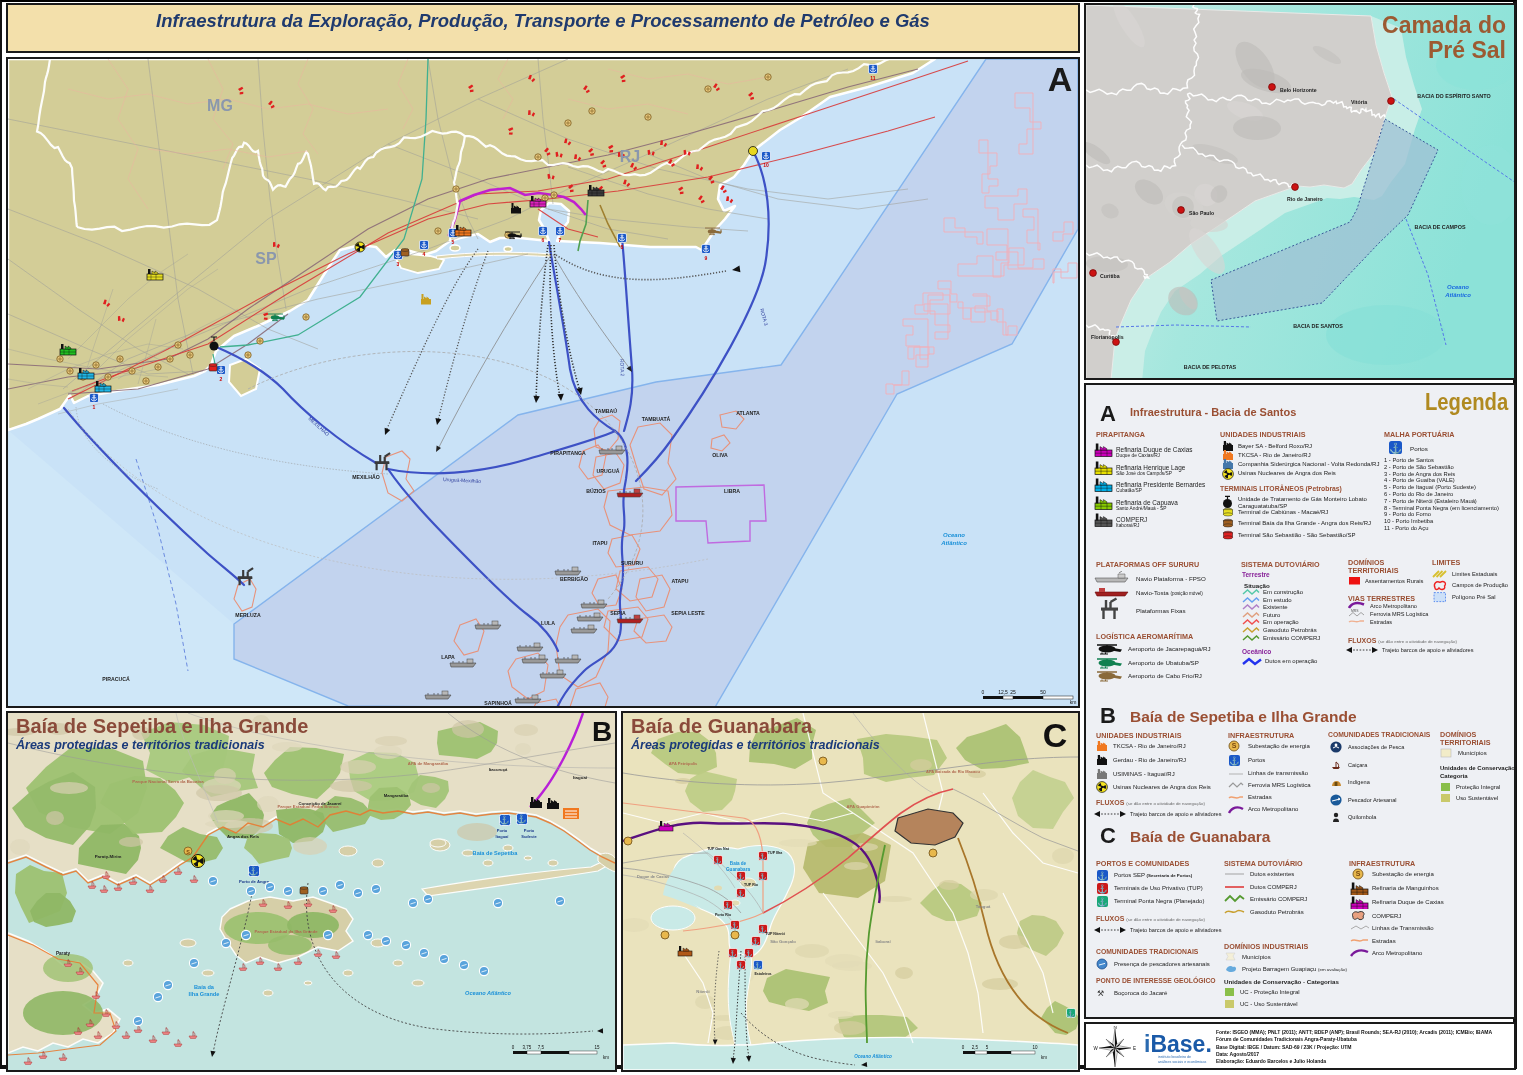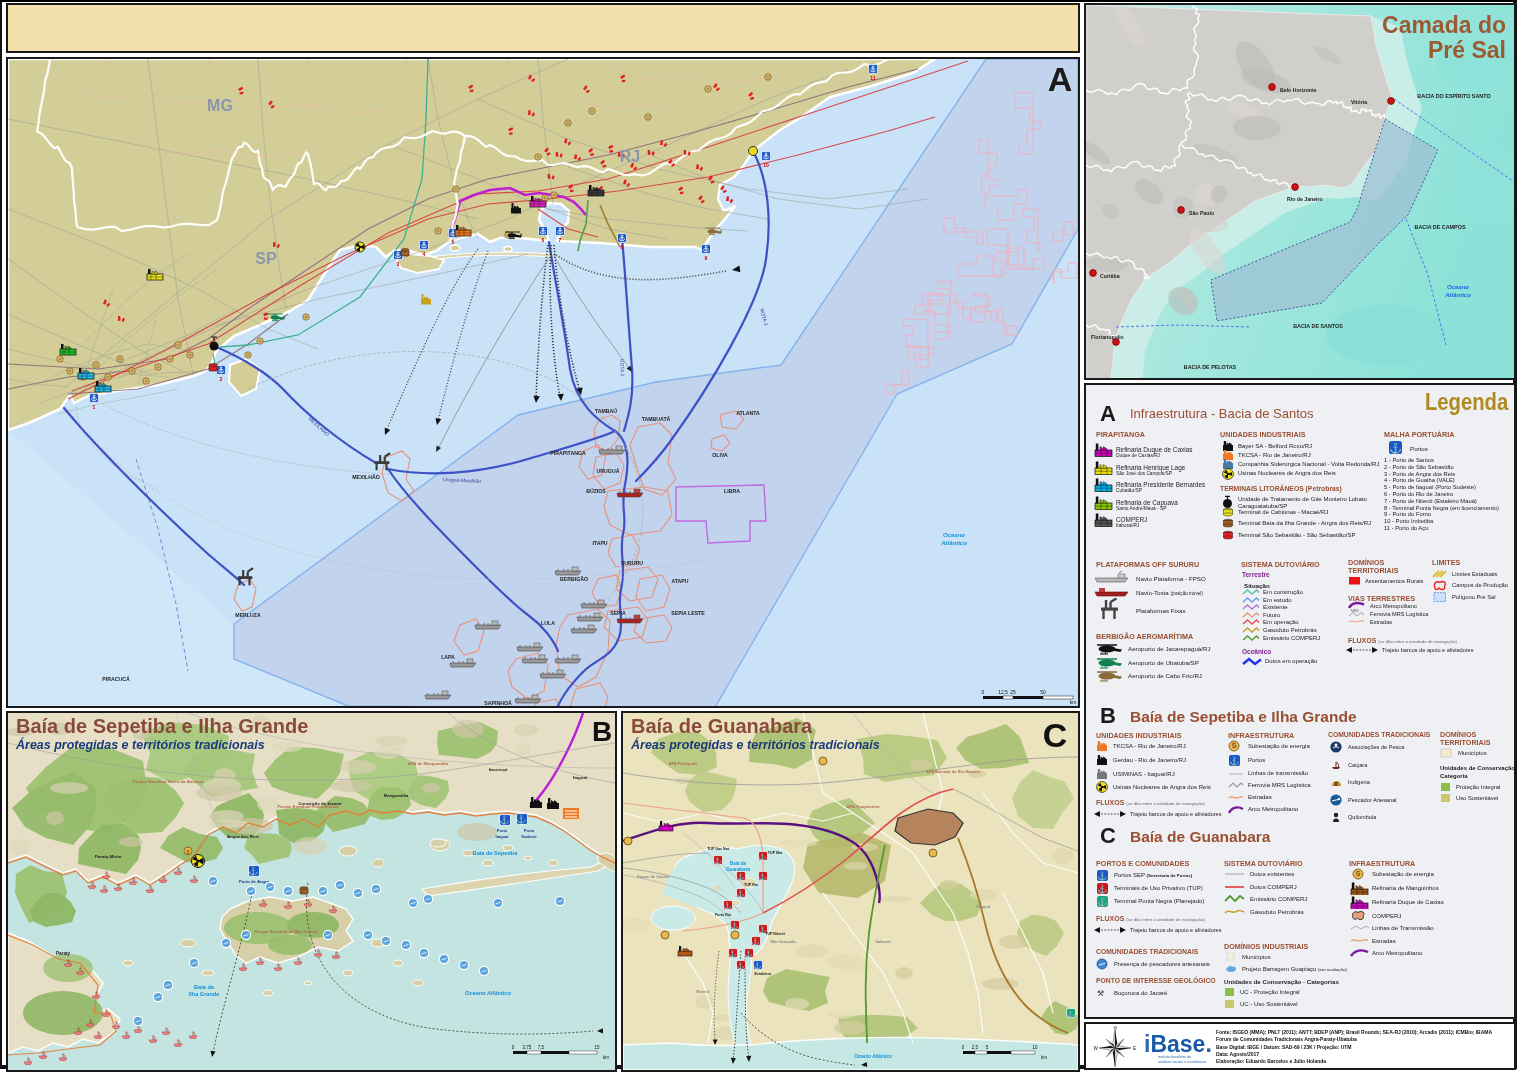--- a/index.html
+++ b/index.html
@@ -16,20 +16,21 @@
 #legend{left:1084px;top:383px;width:432px;height:636px;background:#eef0f4;font-family:"Liberation Sans",sans-serif;}
 #footer{left:1084px;top:1022px;width:432px;height:48px;background:#ffffff;}
 .lh{color:#9a4f33;font-weight:bold;font-size:8.5px;letter-spacing:0;position:absolute;}
 .li{position:absolute;font-size:7.3px;color:#222;}
 svg{display:block;}
 </style>
 </head>
 <body>
 <div id="frame"></div>
 <div id="header" class="panel">
+  <div class="t1">Infraestrutura da Exploração, Produção, Transporte e Processamento de Petróleo e Gás</div>
 </div>
 <div id="mapA" class="panel">
     <svg width="1070" height="647" viewBox="0 0 1070 647">
 <rect width="1070" height="647" fill="#c9e2f7"></rect>
 <polygon points="0,371 226,565 226,600 340,647 0,647" fill="#cfe7f8"></polygon>
 <polygon points="226,565 510,356 648,323 773,306 978,0 1070,0 1070,170 1004,285 889,335 706,650 340,647 226,600" fill="#c2d3ee" stroke="#85b4ec" stroke-width="1.4"></polygon>
 <polygon points="0,0 927,0 905,14 860,28 822,38 792,59 772,71 745,92 736,106 726,118 712,126 710,140 716,152 727,147 717,160 707,171 697,186 699,194 688,188 642,188 592,184 549,182 553,172 560,163 561,152 553,145 541,144 533,151 531,161 537,171 541,182 512,179 492,179 482,183 470,175 452,179 442,182 428,192 416,196 402,192 387,191 378,198 368,188 352,186 332,191 322,206 310,225 300,241 282,252 252,266 226,277 208,292 203,306 197,312 186,317 150,326 115,331 80,337 66,344 62,336 52,350 30,360 18,365 0,371" fill="#d3cd97" stroke="#ffffff" stroke-width="2.5" stroke-linejoin="round"></polygon>
 <polygon points="222,306 238,300 252,310 248,330 233,337 221,323" fill="#d3cd97" stroke="#ffffff" stroke-width="2"></polygon>
 <polygon points="388,200 402,195 422,197 436,201 431,210 410,214 393,209" fill="#d3cd97" stroke="#ffffff" stroke-width="1.8"></polygon>
 <ellipse cx="447" cy="189" rx="5" ry="3" fill="#d3cd97" stroke="#fff" stroke-width="1.5"></ellipse>
@@ -1304,21 +1305,21 @@
 <text x="124" y="364" font-size="5.4" font-weight="bold" fill="#222" text-anchor="middle">BACIA DE PELOTAS</text>
 <text x="372" y="284" font-size="6" font-weight="bold" font-style="italic" fill="#1a6ae0" text-anchor="middle">Oceano</text>
 <text x="372" y="292" font-size="6" font-weight="bold" font-style="italic" fill="#1a6ae0" text-anchor="middle">Atlântico</text>
 <text x="420" y="28" font-size="23" font-weight="bold" fill="#9c5a32" text-anchor="end" font-family="Liberation Sans,sans-serif">Camada do</text>
 <text x="420" y="53" font-size="23" font-weight="bold" fill="#9c5a32" text-anchor="end">Pré Sal</text>
 </svg>
 </div>
 <div id="legend" class="panel">
     <div style="position:absolute;left:339px;top:4px;font-size:23px;font-weight:bold;color:#b08a20;transform:scaleX(0.88);transform-origin:left;">Legenda</div>
     <div style="position:absolute;left:14px;top:16px;font-size:22px;font-weight:bold;color:#1a1a1a;">A</div>
-    <div style="position:absolute;left:44px;top:21px;font-size:13px;font-weight:normal;color:#9a4f33;">Infraestrutura - Bacia de Santos</div>
+    <div style="position:absolute;left:44px;top:21px;font-size:11px;font-weight:bold;color:#9a4f33;">Infraestrutura - Bacia de Santos</div>
     <div class="lh" style="left:10px;top:45px;font-size:7.2px;width:200px">PIRAPITANGA</div>
     <svg style="position:absolute;left:8px;top:57px" width="20" height="16" viewBox="0 0 20 16">
       <g transform="scale(1.0)">
         <rect x="1" y="8" width="17" height="6.5" fill="#cc00bb" stroke="#111" stroke-width="0.7"></rect>
         <rect x="1.8" y="1.5" width="2.6" height="7" fill="#111"></rect>
         <path d="M6,8 v-3.4 l3.4,2.1 v-2.1 l3.4,2.1 v1.3 z" fill="#cc00bb" stroke="#111" stroke-width="0.5"></path>
         <path d="M1,11.2 h17 M7,8 v6.5 M13,8 v6.5" stroke="#111" stroke-width="0.45"></path>
       </g>
     </svg>
     <div class="li" style="left:30px;top:61px;width:110px;font-size:6.4px;color:#222">Refinaria Duque de Caxias</div>
@@ -1448,21 +1449,21 @@
       <rect x="5" y="2" width="6" height="4" fill="#c04040"></rect>
     </svg>
     <div class="li" style="left:50px;top:204px;width:130px;font-size:6.2px;color:#222">Navio-Tosta <span style="font-size:4.6px">(posição móvel)</span></div>
     <svg style="position:absolute;left:12px;top:212px" width="34" height="24" viewBox="0 0 34 24">
       <g transform="translate(3,2)">
         <path d="M0,10 h17 M2.5,10 v10 M13.5,10 v10 M5,10 v-9 M9.5,10 v-7 M9.5,3 l6,-3.5" stroke="#444" stroke-width="2.4" fill="none"></path>
         <rect x="0" y="8.7" width="17" height="2.8" fill="#444"></rect>
       </g>
     </svg>
     <div class="li" style="left:50px;top:222px;width:120px;font-size:6.2px;color:#222">Plataformas Fixas</div>
-    <div class="lh" style="left:10px;top:247px;font-size:7.2px;width:200px">BERBIGÃO AEROMARÍTIMA</div>
+    <div class="lh" style="left:10px;top:247px;font-size:7.2px;width:200px">LOGÍSTICA AEROMARÍTIMA</div>
     <svg style="position:absolute;left:8px;top:256px" width="32" height="14" viewBox="0 0 32 14">
       <g transform="translate(13,8)">
         <ellipse rx="8.5" ry="3.4" fill="#111"></ellipse>
         <path d="M6,-1 l9,1.6 l-1.6,2.4 l-7.4,-1.2 z" fill="#111"></path>
         <path d="M-10,-4 L10,-4 M0,-4 L0,-1" stroke="#111" stroke-width="1.3"></path>
         <path d="M-7,5 h8 M-5,3.4 v1.6 M-1.5,3.4 v1.6" stroke="#111" stroke-width="1"></path>
       </g>
     </svg>
     <div class="li" style="left:42px;top:260px;width:130px;font-size:6.2px;color:#222">Aeroporto de Jacarepaguá/RJ</div>
     <svg style="position:absolute;left:8px;top:269.5px" width="32" height="14" viewBox="0 0 32 14">

